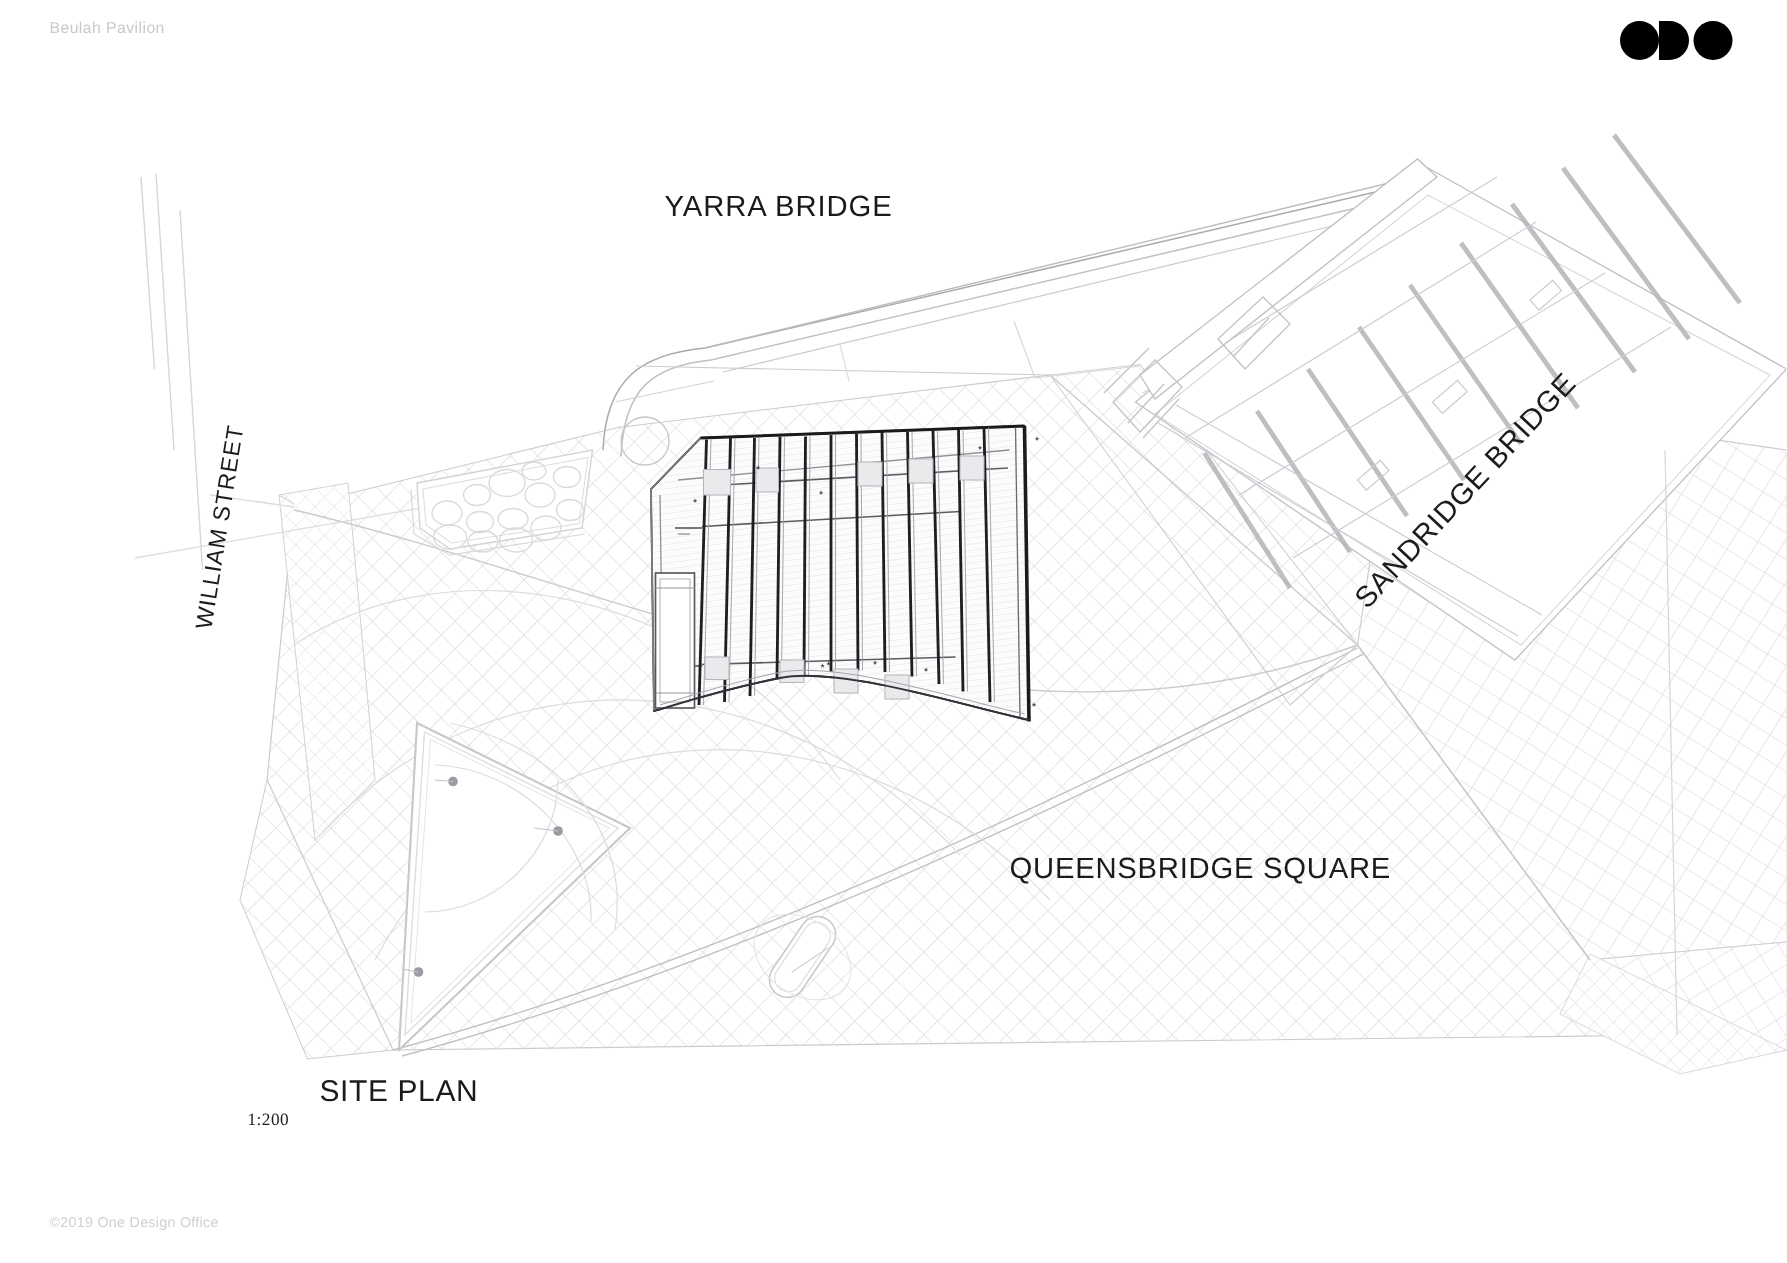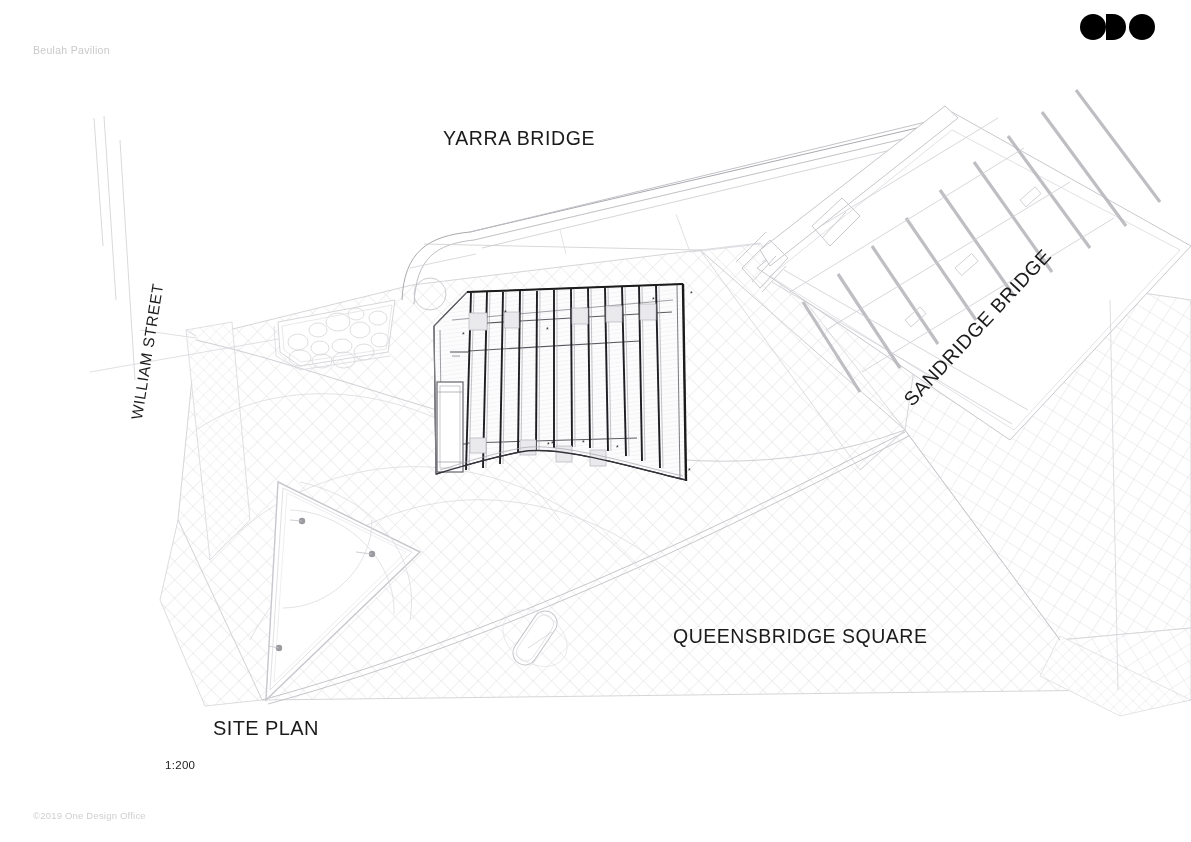--- a/index.html
+++ b/index.html
@@ -18,21 +18,20 @@
 
   
   #header-title {
     position: absolute;
     left: 33px; top: 13px;
     font-size: 10.5px;
     letter-spacing: 0.3px;
     color: #c9c9cc;
     font-family: "Liberation Sans", sans-serif;
     white-space: nowrap;
-    margin-top: 31px;
   }
 
   
   #logo {
     position: absolute;
     right: 33px; top: 14px;
     height: 26px;
     display: flex;
     align-items: center;
   }
@@ -57,22 +56,23 @@
     letter-spacing: 0.4px;
     color: #1b1b1b;
     line-height: 1.05;
     white-space: nowrap;
     margin-left: 48px;
   }
   #titleblock .dwg-scale {
     font-size: 11.5px;
     letter-spacing: 0.3px;
     color: #1b1b1b;
-    margin-top: 20px;
+    margin-top: 2px;
     white-space: nowrap;
+    font-family: Liberation Serif, serif;
   }
 
   
   #plan-canvas {
     position: absolute;
     left: 0; top: 0;
     width: 1191px; height: 842px;
   }
 
   
@@ -81,21 +81,21 @@
     color: #1b1b1b;
     white-space: nowrap;
     font-family: "Liberation Sans", sans-serif;
   }
   #label-yarra-river {
     left: 443px; top: 127px;
     font-size: 19.5px;
     letter-spacing: 0.6px;
   }
   #label-queensbridge-square {
-    left: 673px; top: 625px;
+    left: 673px; top: 568px;
     font-size: 19.5px;
     letter-spacing: 0.5px;
     text-align: right;
   }
   #label-sandridge-bridge {
     left: 897px; top: 282px;
     font-size: 19.5px;
     letter-spacing: 0.6px;
     transform-origin: left top;
     transform: rotate(-47deg);

